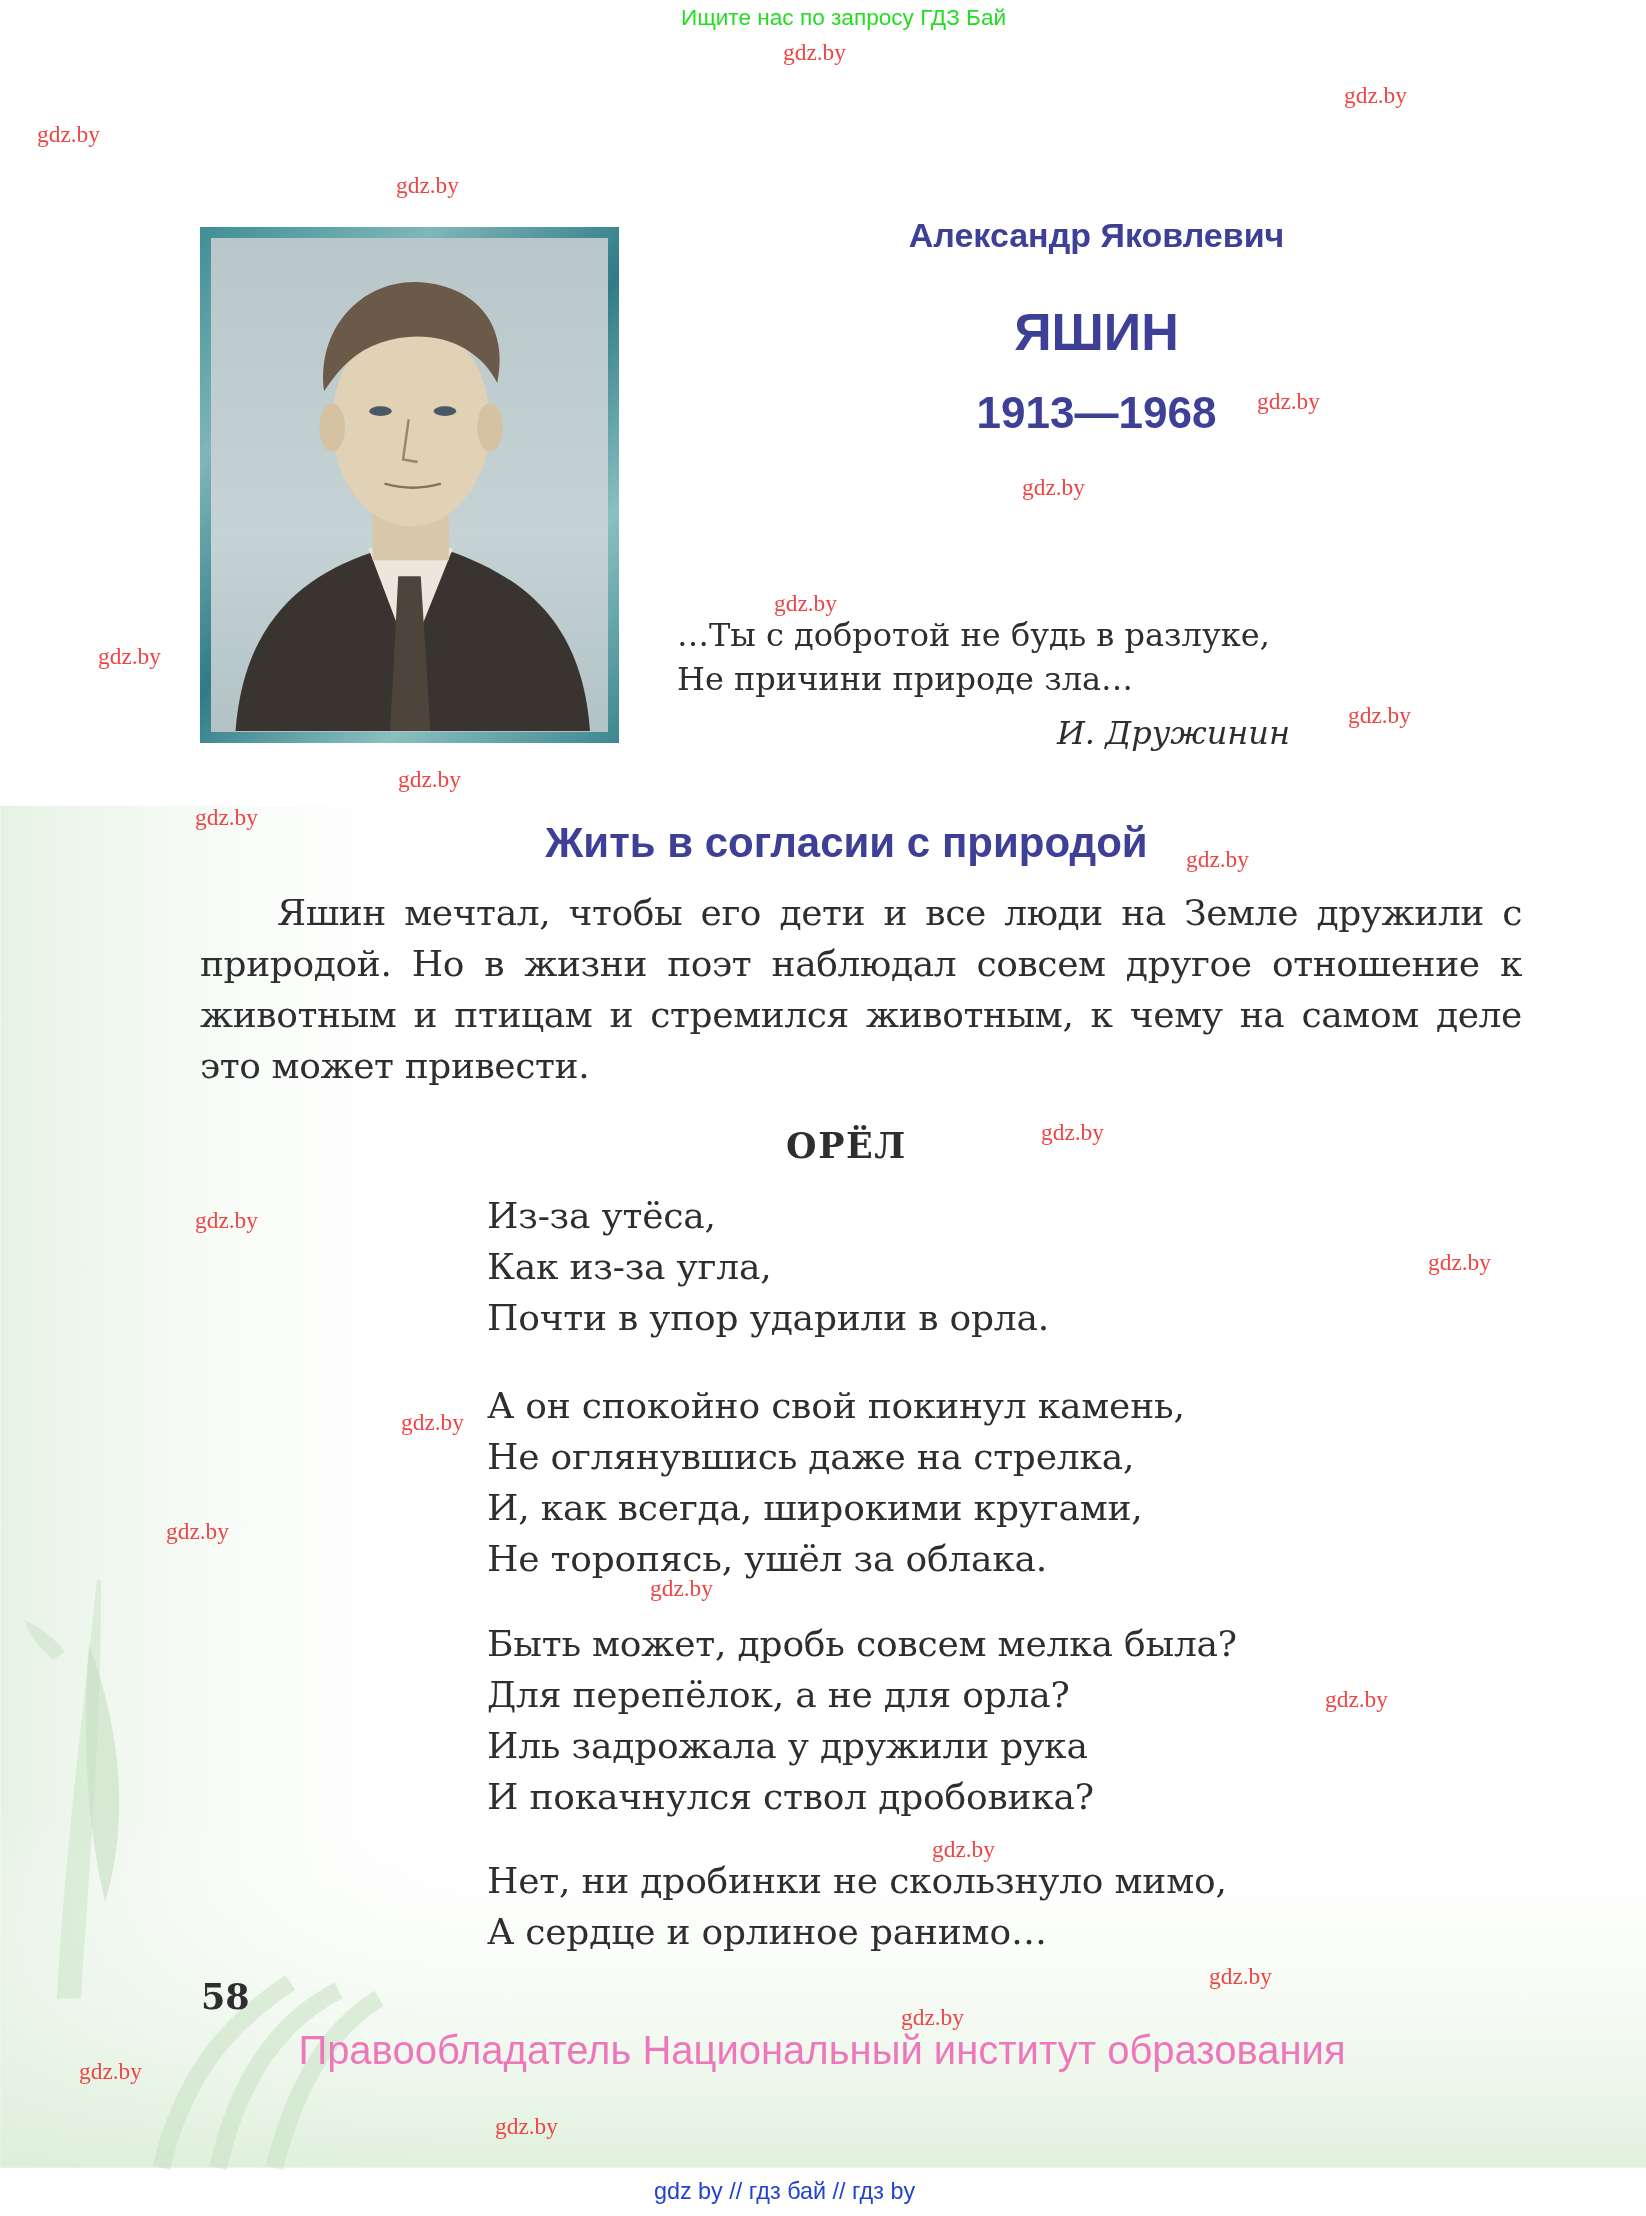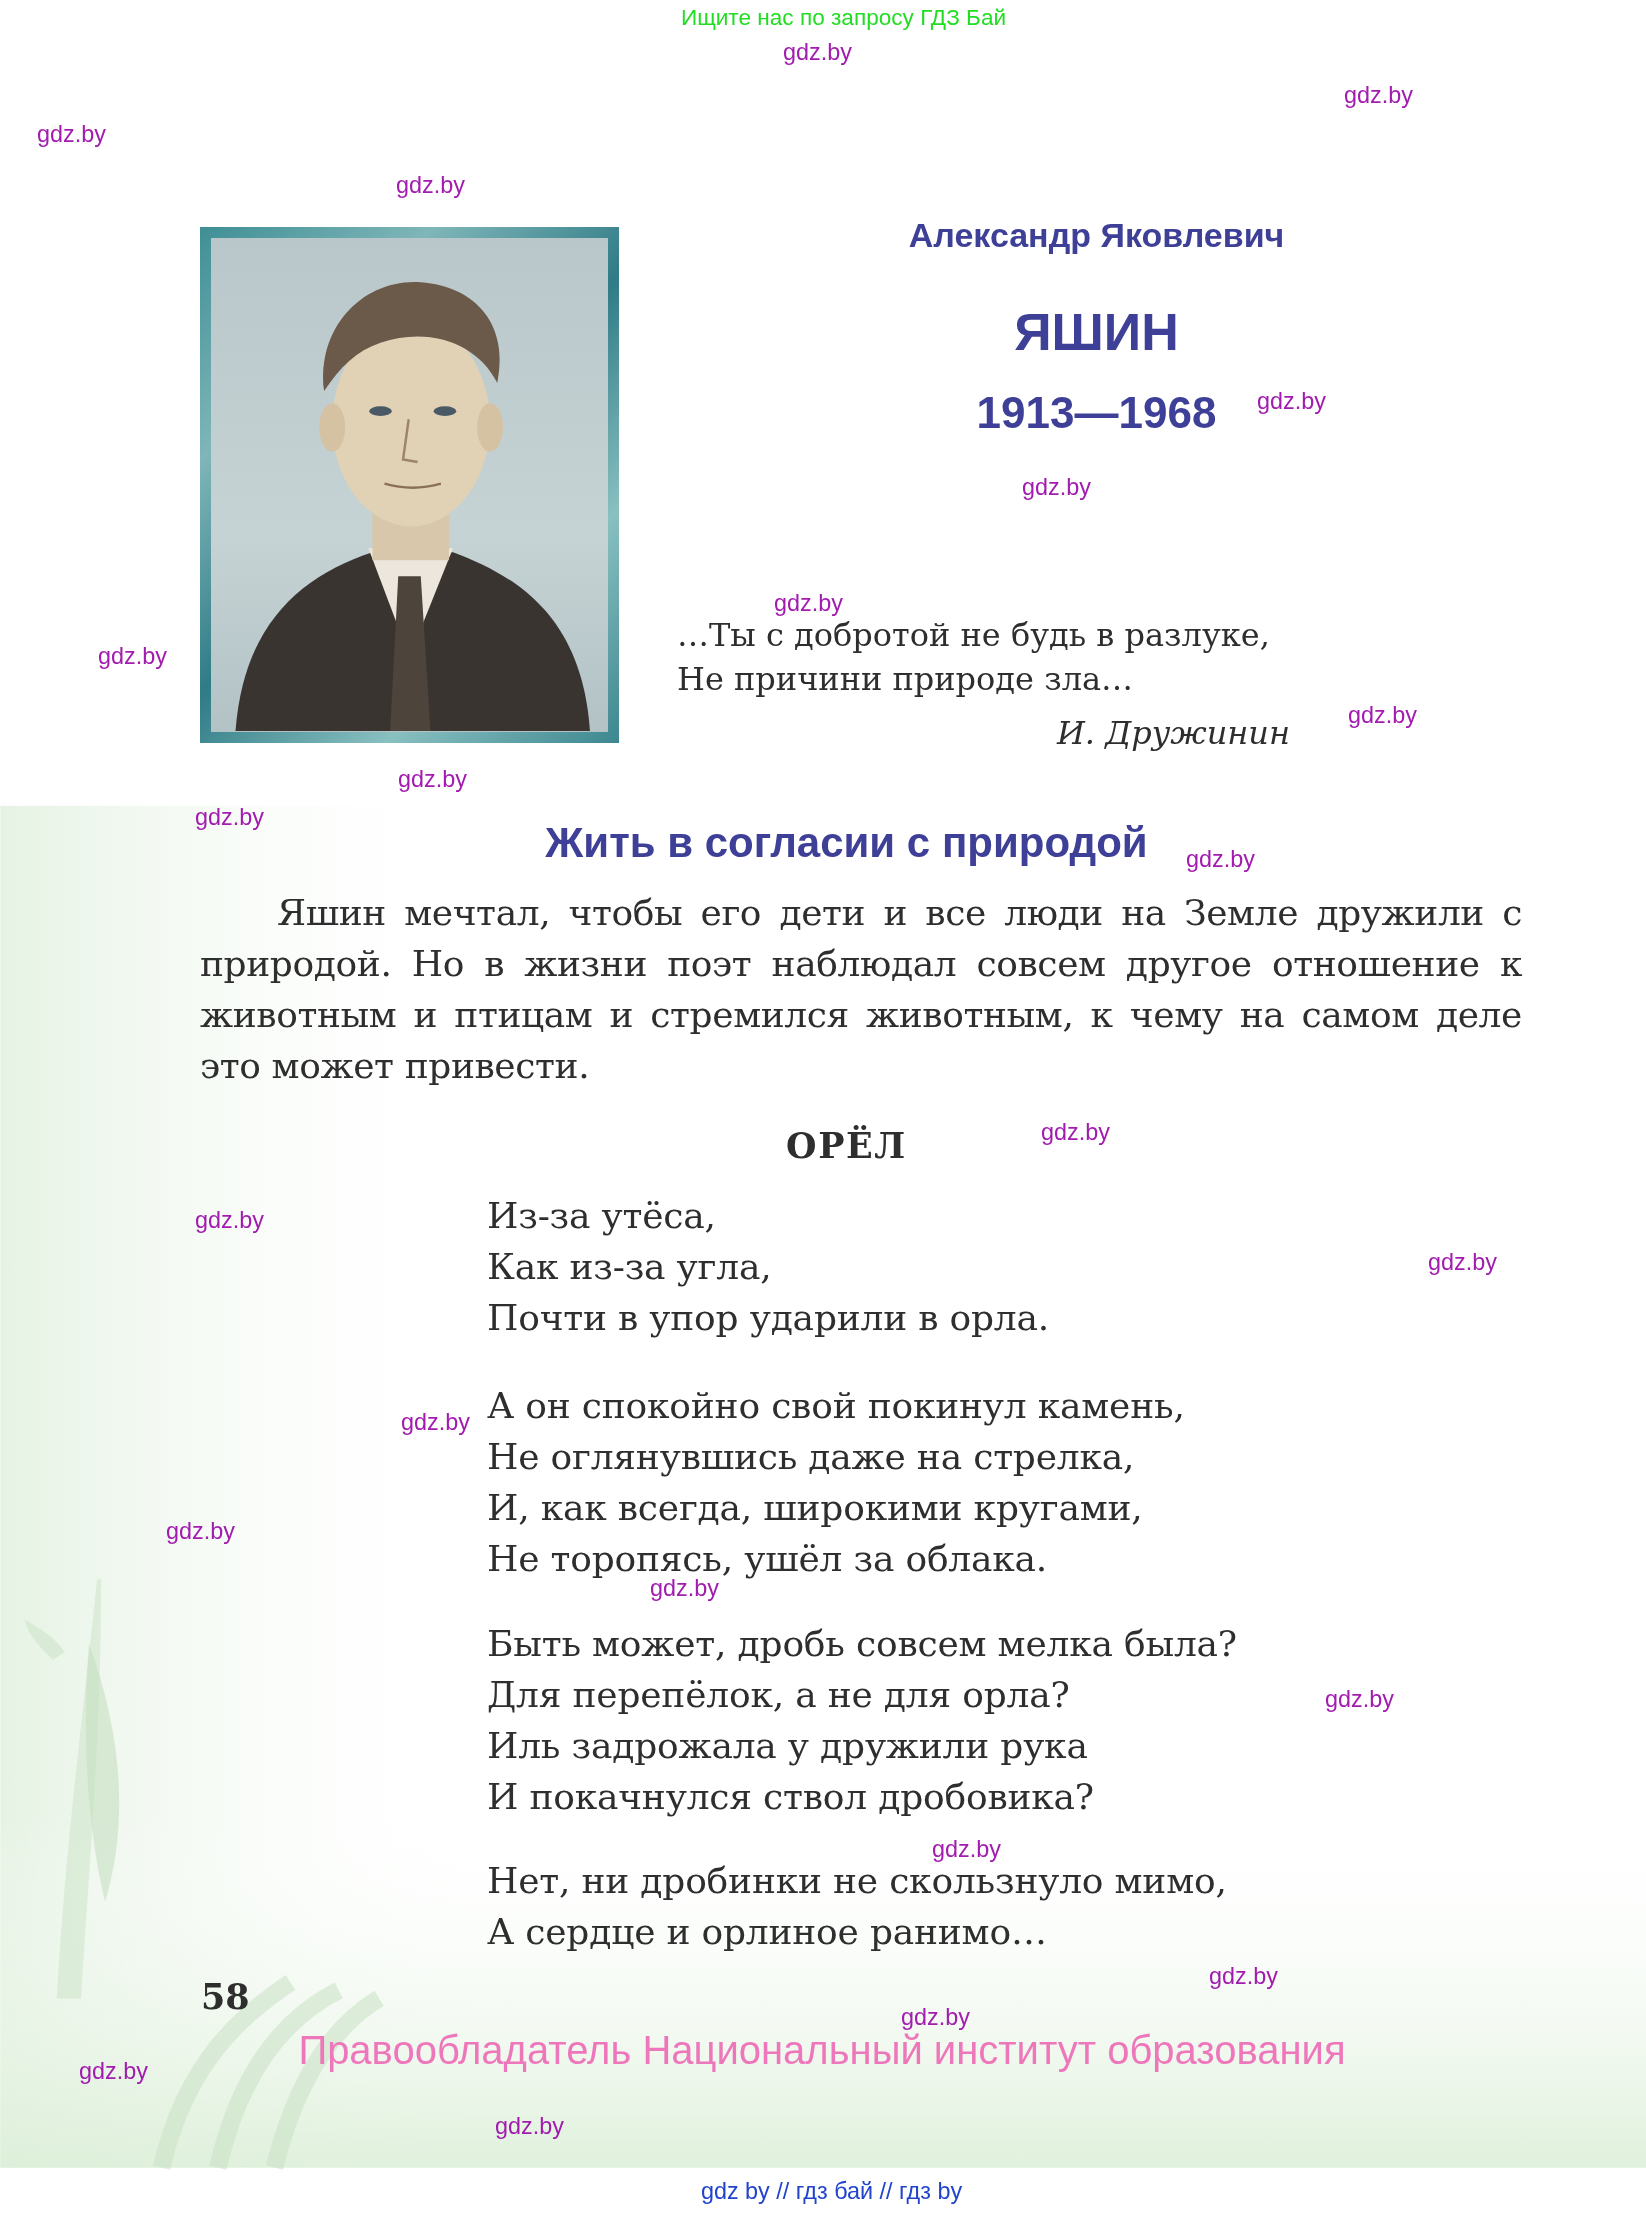--- a/index.html
+++ b/index.html
@@ -11,21 +11,21 @@
   .bg-plant {
     position: absolute; left: 0; top: 0; width: 1647px; height: 2216px;
     pointer-events: none; z-index: 0;
   }
   .layer { position: absolute; z-index: 2; }
 
   .search-hint {
     top: 4.8px; left: 0; width: 1647px; text-align: center;
     color: #22dd22; font-size: 22.6px; margin-left: 20px;
   }
-  .wm { color: #a21caf; font-size: 23.4px; white-space: nowrap; z-index: 3; }
+  .wm { color: #ef4444; font-size: 23.4px; white-space: nowrap; z-index: 3; font-family: Liberation Serif, serif; }
 
   .portrait {
     left: 200px; top: 227px; width: 419px; height: 516px;
     box-sizing: border-box;
     background: linear-gradient(135deg,#3f8f95 0%,#7fb6b9 25%,#2f7b86 50%,#89c0c0 75%,#3d8790 100%);
     padding: 11.3px;
   }
   .portrait-inner {
     width: 100%; height: 100%; position: relative; overflow: hidden;
     background: linear-gradient(180deg,#b9c7ca 0%,#c6d3d5 60%,#b2c2c5 100%);
@@ -82,21 +82,21 @@
     left: 201px; top: 1976px;
     font-family: "DejaVu Serif", serif; font-weight: bold;
     color: #2e2e2e; font-size: 35px;
   }
   .copyright {
     left: 161px; top: 2028px; width: 1322px; text-align: center;
     color: #ee77bb; font-size: 40px;
   }
   .footer-links {
     left: 0; top: 2178px; width: 1569px; text-align: center;
-    color: #2244cc; font-size: 23.4px; padding-left: 47px;
+    color: #2244cc; font-size: 23.4px;
   }
 </style>
 </head>
 <body>
 
 <svg class="bg-plant" viewBox="0 0 2043 2750" xmlns="http://www.w3.org/2000/svg">
   <defs>
     <linearGradient id="fadeL" x1="0" y1="0" x2="1" y2="0">
       <stop offset="0" stop-color="#e4f2e2" stop-opacity="0.95"></stop>
       <stop offset="1" stop-color="#ffffff" stop-opacity="0"></stop>

